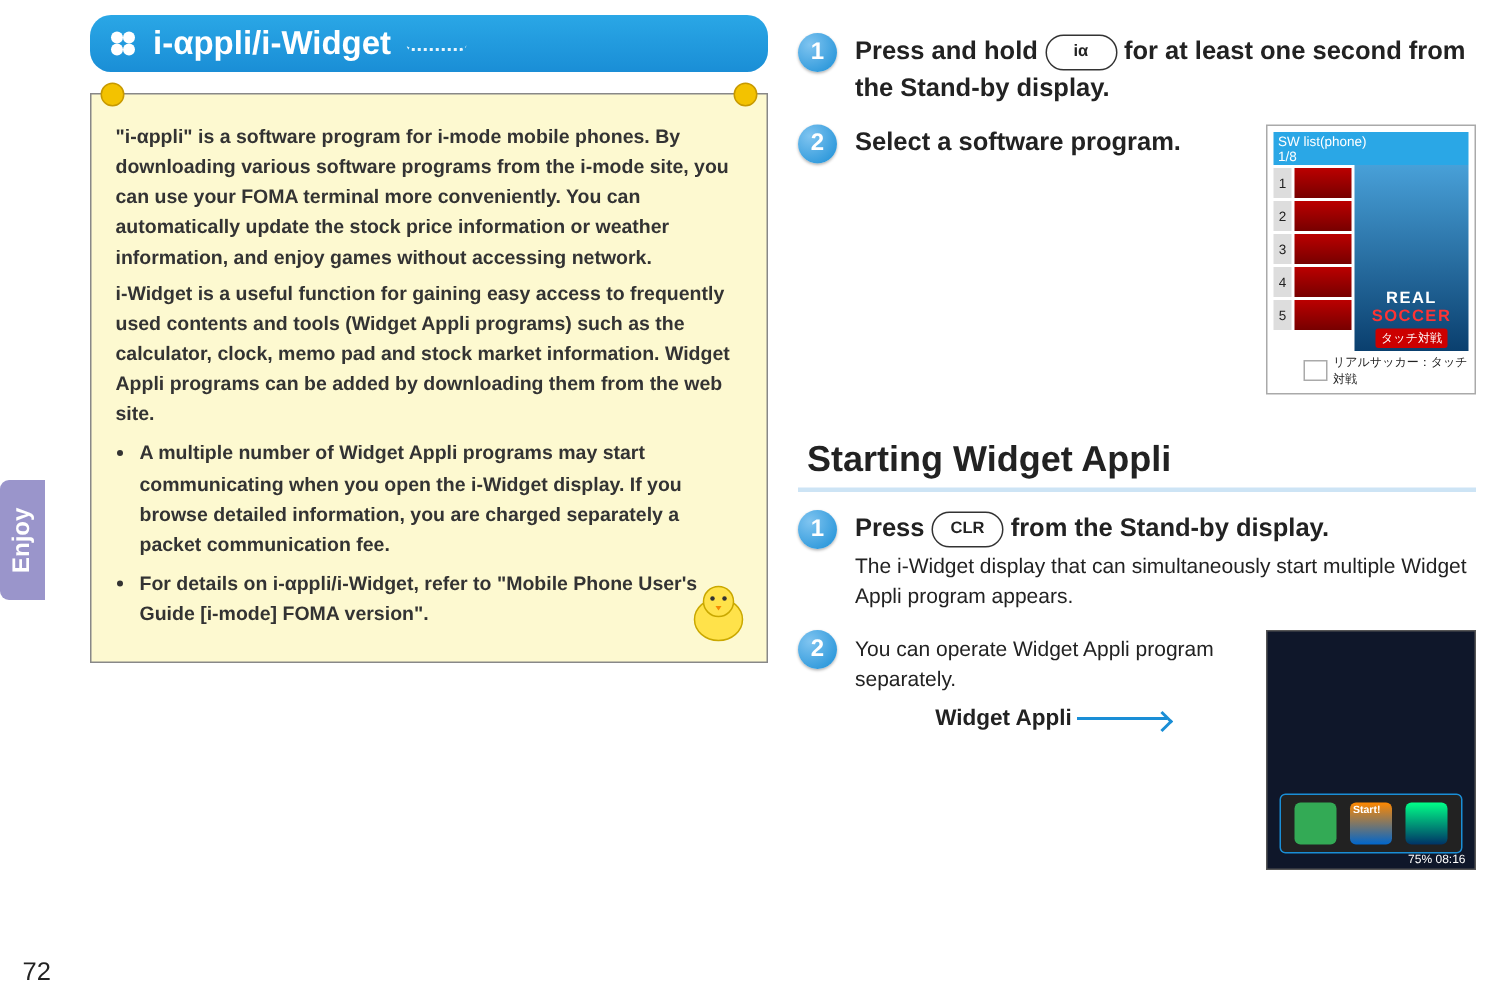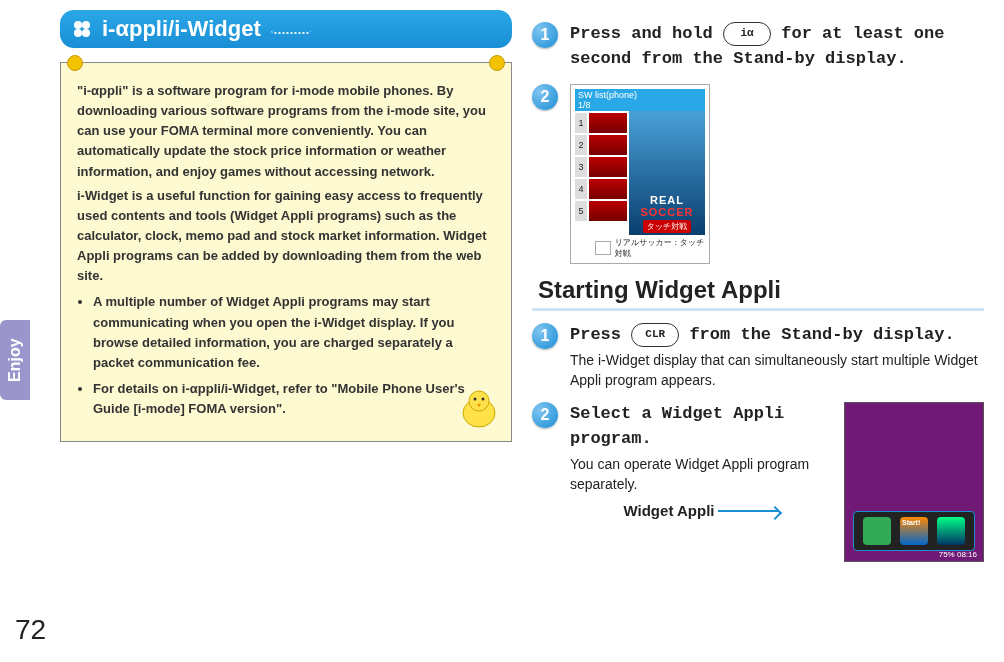--- a/index.html
+++ b/index.html
@@ -1,47 +1,47 @@
 <!DOCTYPE html>
 <html><head>
 <meta charset="utf-8">
 <style>
   html,body{margin:0;padding:0;font-family:Arial,Helvetica,sans-serif;background:#fff;color:#222;}
   .page{width:1004px;height:662px;position:relative;box-sizing:border-box;padding:10px 20px 10px 60px;display:flex;gap:20px;}
   .side-tab{position:absolute;left:0;top:400px;transform:rotate(-90deg);transform-origin:left top;background:#9a95cb;color:#fff;padding:6px 18px;font-weight:bold;border-radius:6px 6px 0 0;font-size:16px;}
-  .page-num{position:absolute;left:15px;bottom:16px;font-size:28px;color:#222;}
+  .page-num{position:absolute;left:15px;bottom:4px;font-size:17px;color:#222;}
   .left-col,.right-col{flex:1 1 0;display:flex;flex-direction:column;}
   .banner{background:linear-gradient(#2aa7e6,#1a8ed6);color:#fff;font-size:22px;font-weight:bold;padding:6px 12px;border-radius:14px;display:flex;align-items:center;gap:10px;}
   .banner .icon-clover{width:20px;height:20px;display:inline-block;}
   .banner .icon-clover svg{display:block;}
   .banner .wave{width:40px;height:8px;border-bottom:2px dotted rgba(255,255,255,.9);border-radius:4px;}
   .pin-box{margin-top:14px;border:1px solid #888;background:#fdf9d0;padding:18px 16px 16px;position:relative;font-size:13px;line-height:1.55;color:#333;font-weight:bold;}
   .pin{position:absolute;width:14px;height:14px;background:#f3c200;border:1px solid #c79900;border-radius:50%;top:-8px;}
   .pin.left{left:6px;} .pin.right{right:6px;}
   .pin-box ul{margin:6px 0 0 0;padding-left:16px;}
   .pin-box li{margin-bottom:6px;}
   .chick{position:absolute;right:10px;bottom:10px;width:44px;height:44px;}
   .section-head{font-size:24px;font-weight:bold;color:#222;border-bottom:3px solid #cde4f5;padding:4px 6px;margin-top:4px;}
-  .sec2{margin-top:8px;}
+  .sec2{margin-top:26px;}
   .step{display:flex;gap:12px;margin-top:12px;}
   .num-bubble{flex:0 0 26px;height:26px;border-radius:50%;background:radial-gradient(circle at 30% 30%,#7fc4f0,#1a8ed6);color:#fff;font-weight:bold;display:flex;align-items:center;justify-content:center;font-size:16px;box-shadow:0 1px 2px rgba(0,0,0,.3);}
   .step-body{flex:1;font-size:15px;line-height:1.45;}
-  .step-body .bold{font-weight:bold;font-size:17px;display:block;font-family:Liberation Mono, monospace;}
+  .step-body .bold{font-weight:bold;font-size:17px;display:block;}
   .step-body .desc{font-weight:normal;font-size:14px;margin-top:2px;display:block;}
   .key{display:inline-flex;align-items:center;justify-content:center;min-width:34px;height:22px;border:1.5px solid #333;border-radius:12px;font-size:11px;vertical-align:middle;padding:0 6px;background:#fff;}
   .shot-box{width:140px;border:1px solid #aaa;flex:0 0 140px;padding:4px;box-sizing:border-box;font-size:9px;background:#fff;}
   .shot-header{background:#2aa7e6;color:#fff;display:flex;justify-content:space-between;padding:1px 3px;font-size:9px;flex-direction:column;}
   .app-row{display:flex;gap:2px;margin-top:2px;align-items:stretch;}
   .app-num{width:12px;background:#ddd;display:flex;align-items:center;justify-content:center;font-size:9px;}
   .app-cell{flex:1;height:20px;background:linear-gradient(#b00,#700);}
   .app-big{width:76px;height:124px;background:linear-gradient(#48a0d8,#0a3f6e);position:relative;color:#fff;font-size:8px;display:flex;flex-direction:column;justify-content:flex-end;align-items:center;}
   .app-big .title{font-weight:bold;font-size:11px;letter-spacing:1px;}
   .shot-bottom{display:flex;align-items:center;gap:4px;margin-top:2px;font-size:8px;margin-left:20px;}
   .shot-bottom .book{width:16px;height:12px;border:1px solid #aaa;}
-  .widget-shot{width:140px;flex:0 0 140px;background:#701a75;height:160px;position:relative;border:1px solid #555;box-sizing:border-box;}
+  .widget-shot{width:140px;flex:0 0 140px;background:#0f172a;height:160px;position:relative;border:1px solid #555;box-sizing:border-box;}
   .widget-tray{position:absolute;left:8px;right:8px;bottom:10px;height:40px;background:#222;border-radius:4px;display:flex;align-items:center;justify-content:space-around;padding:4px;box-sizing:border-box;border:1px solid #1a8ed6;}
   .w-icon{width:28px;height:28px;border-radius:4px;}
   .w1{background:#3a5;}
   .w2{background:linear-gradient(#f80,#06c);position:relative;}
   .w3{background:linear-gradient(#0f8,#036);}
   .w-label{position:absolute;right:6px;bottom:2px;color:#fff;font-size:8px;}
   .callout{display:flex;align-items:center;gap:4px;margin-top:6px;justify-content:center;font-size:15px;font-weight:bold;}
   .callout .line{width:60px;height:0;border-top:2px solid #1a8ed6;position:relative;}
   .callout .line::after{content:"";position:absolute;right:-2px;top:-4px;width:8px;height:8px;border-top:2px solid #1a8ed6;border-right:2px solid #1a8ed6;transform:rotate(45deg);}
   .step.with-shot{align-items:flex-start;}
@@ -100,20 +100,23 @@
         <span class="bold">
           <span>Press and hold </span>
           <span class="key">iα</span>
           <span> for at least one second from the Stand-by display.</span>
         </span>
       </div>
     </div>
 
     <div class="step with-shot">
       <div class="num-bubble">2</div>
+      <div class="step-body">
+        <span class="bold">Select a software program.</span>
+      </div>
       <div class="shot-box">
         <div class="shot-header">
           <span>SW list(phone)</span>
           <span>1/8</span>
         </div>
         <div style="display:flex;gap:2px;">
           <div style="flex:1">
             <div class="app-row">
                 <div class="app-num">1</div>
                 <div class="app-cell"></div>
@@ -158,21 +161,20 @@
           <span class="key">CLR</span>
           <span> from the Stand-by display.</span>
         </span>
         <span class="desc">The i-Widget display that can simultaneously start multiple Widget Appli program appears.</span>
       </div>
     </div>
 
     <div class="step with-shot">
       <div class="num-bubble">2</div>
       <div class="step-body">
-        <span class="bold">Select a Widget Appli program.</span>
         <span class="desc">You can operate Widget Appli program separately.</span>
         <div class="callout">
           <span>Widget Appli</span>
           <span class="line"></span>
         </div>
       </div>
       <div class="widget-shot">
         <div class="widget-tray">
           <div class="w-icon w1"></div>
           <div class="w-icon w2">

